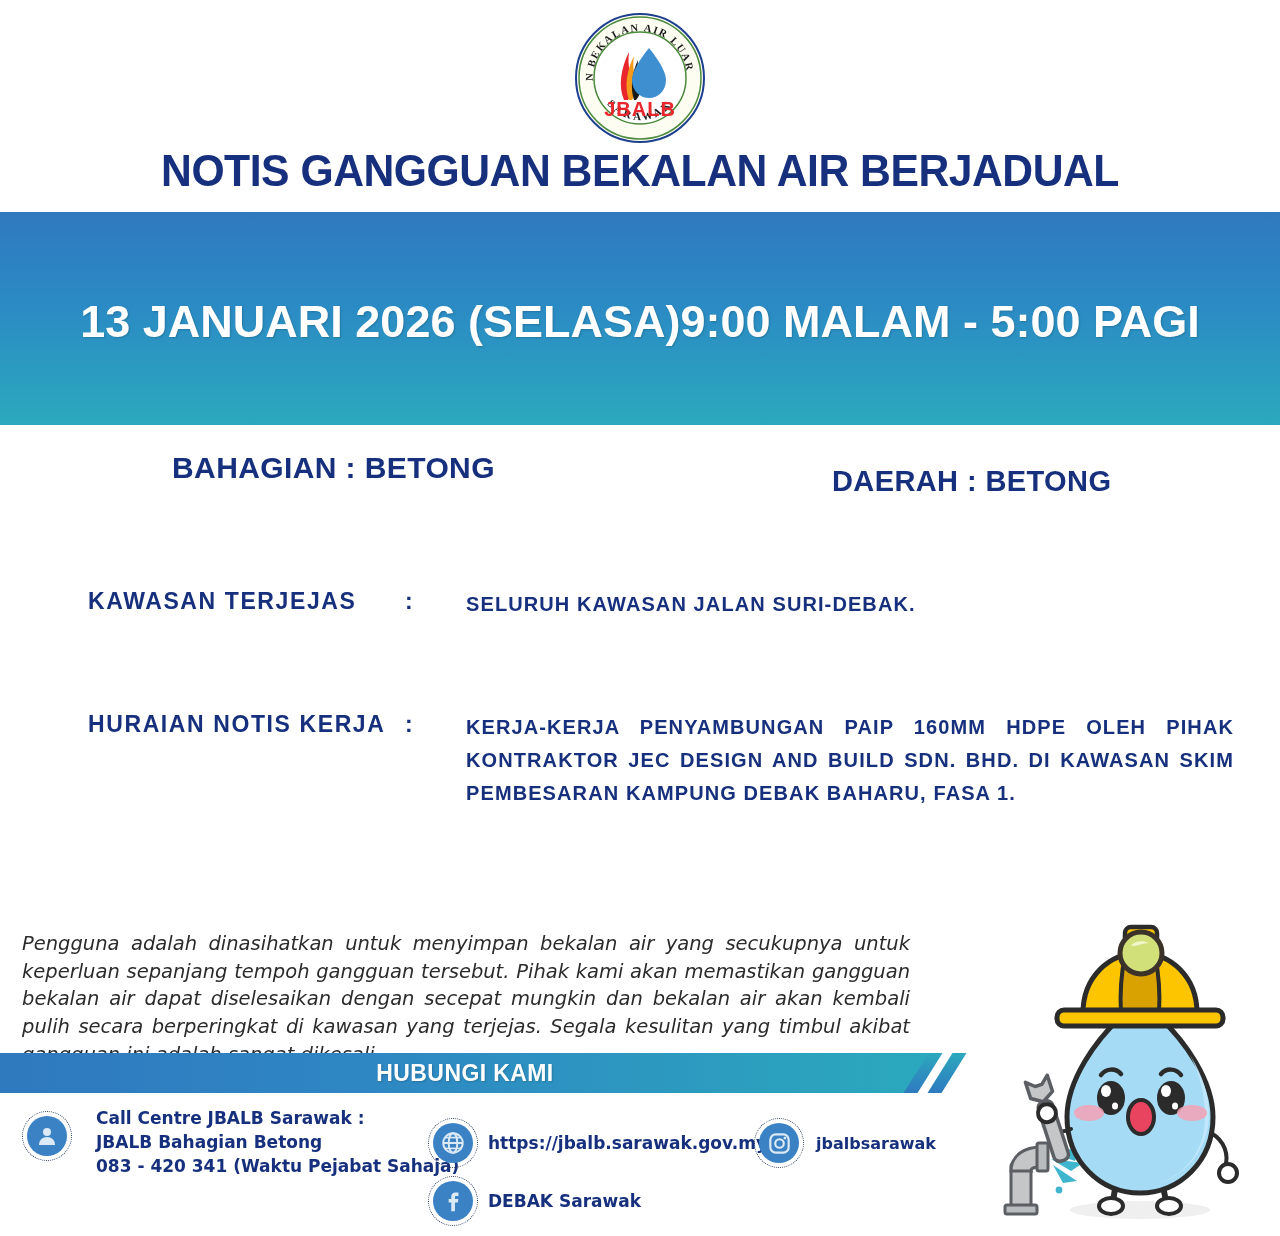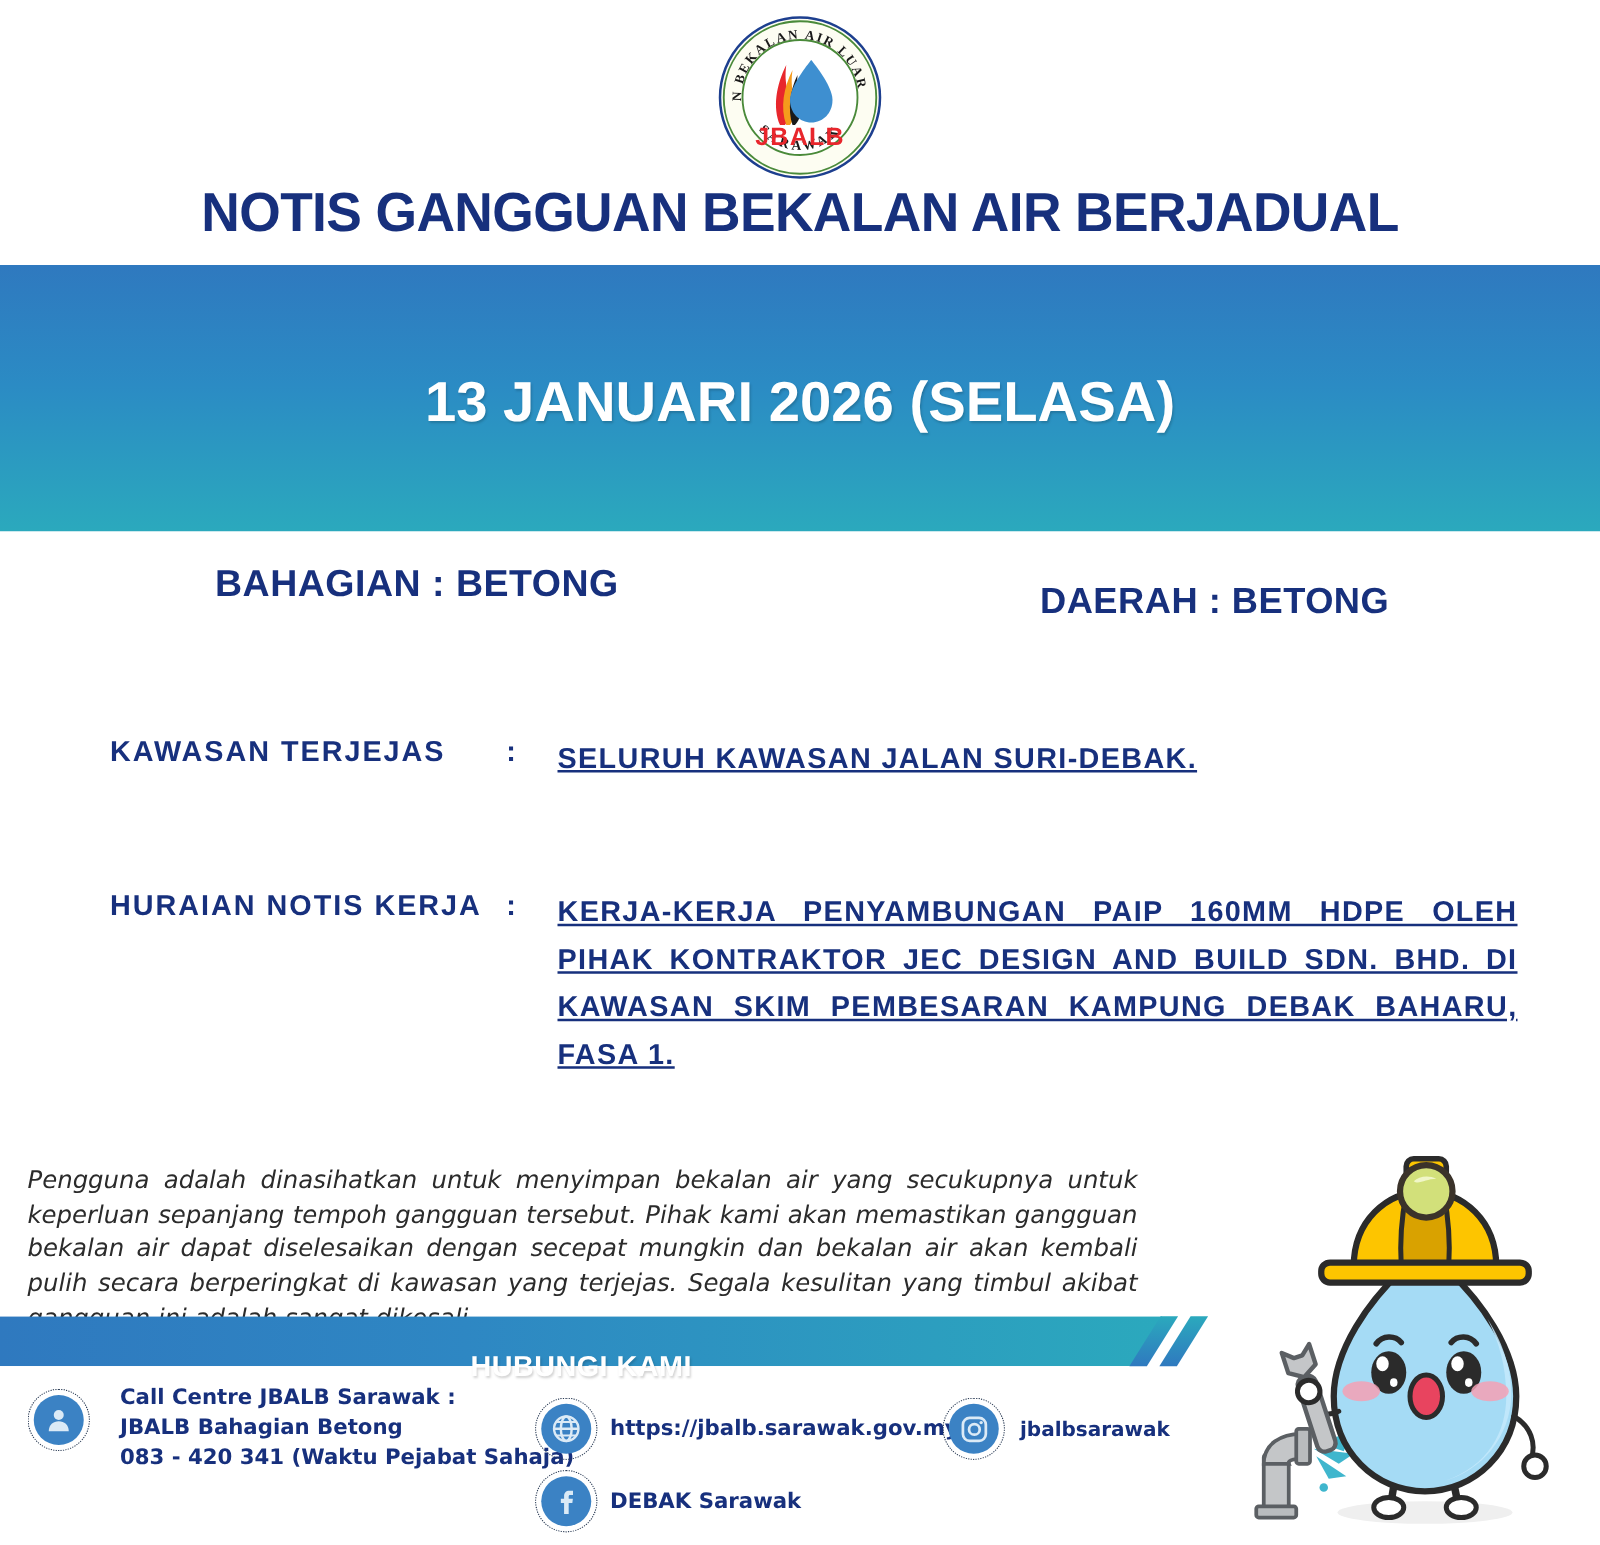--- a/index.html
+++ b/index.html
@@ -111,30 +111,29 @@
   }
   .detail-colon {
     position: absolute;
     left: 317px; top: 0;
     font-size: 23px;
     font-weight: bold;
     color: #17307d;
   }
   .detail-value {
     position: absolute;
-    left: 358px; top: 0;
+    left: 378px; top: 0;
     width: 768px;
-    font-size: 23px;
+    font-size: 20px;
     font-weight: bold;
     letter-spacing: 1.1px;
     line-height: 1.65;
     color: #17307d;
     text-align: justify;
     text-align-last: left;
-    text-decoration: underline;
   }
   #row-affected { top: 588px; }
   #row-desc { top: 711px; }
 
   
   #advisory {
     position: absolute;
     left: 22px;
     top: 930px;
     width: 888px;
@@ -168,21 +167,20 @@
     left: 0; top: 0;
     width: 930px;
     height: 40px;
     line-height: 40px;
     text-align: center;
     color: #ffffff;
     font-size: 23px;
     font-weight: bold;
     letter-spacing: 0.4px;
     text-shadow: 1px 1px 2px rgba(0,0,0,0.18);
-    margin-top: 20px;
   }
   .band-slash {
     position: absolute;
     top: 0;
     width: 14px;
     height: 40px;
     background: linear-gradient(180deg, #2ba9bd 0%, #2f79bf 100%);
     transform: skewX(-32deg);
   }
   #band-slash-1 { left: 916px; }
@@ -290,20 +288,21 @@
       <path d="M75,36 C75,36 92,56 92,68 C92,78.5 84.4,86 75,86 C65.6,86 58,78.5 58,68 C58,56 75,36 75,36 Z" fill="#3e8fd0"></path>
       <text x="66" y="104" text-anchor="middle" font-size="20" font-weight="bold" fill="#e8262c" font-family="'Liberation Sans', sans-serif" letter-spacing="1">JBALB</text>
     </svg>
   </div>
 </div>
 
 <div id="notice-title">NOTIS GANGGUAN BEKALAN AIR BERJADUAL</div>
 
 <div id="date-band">
   <div class="line">13 JANUARI 2026 (SELASA)</div>
+  <div class="line">9:00 MALAM - 5:00 PAGI</div>
 </div>
 
 <div id="region-row">
   <div id="division-text">BAHAGIAN : BETONG</div>
   <div id="district-text">DAERAH : BETONG</div>
 </div>
 
 <div class="detail-row" id="row-affected">
   <div class="detail-label">KAWASAN  TERJEJAS</div>
   <div class="detail-colon">:</div>

